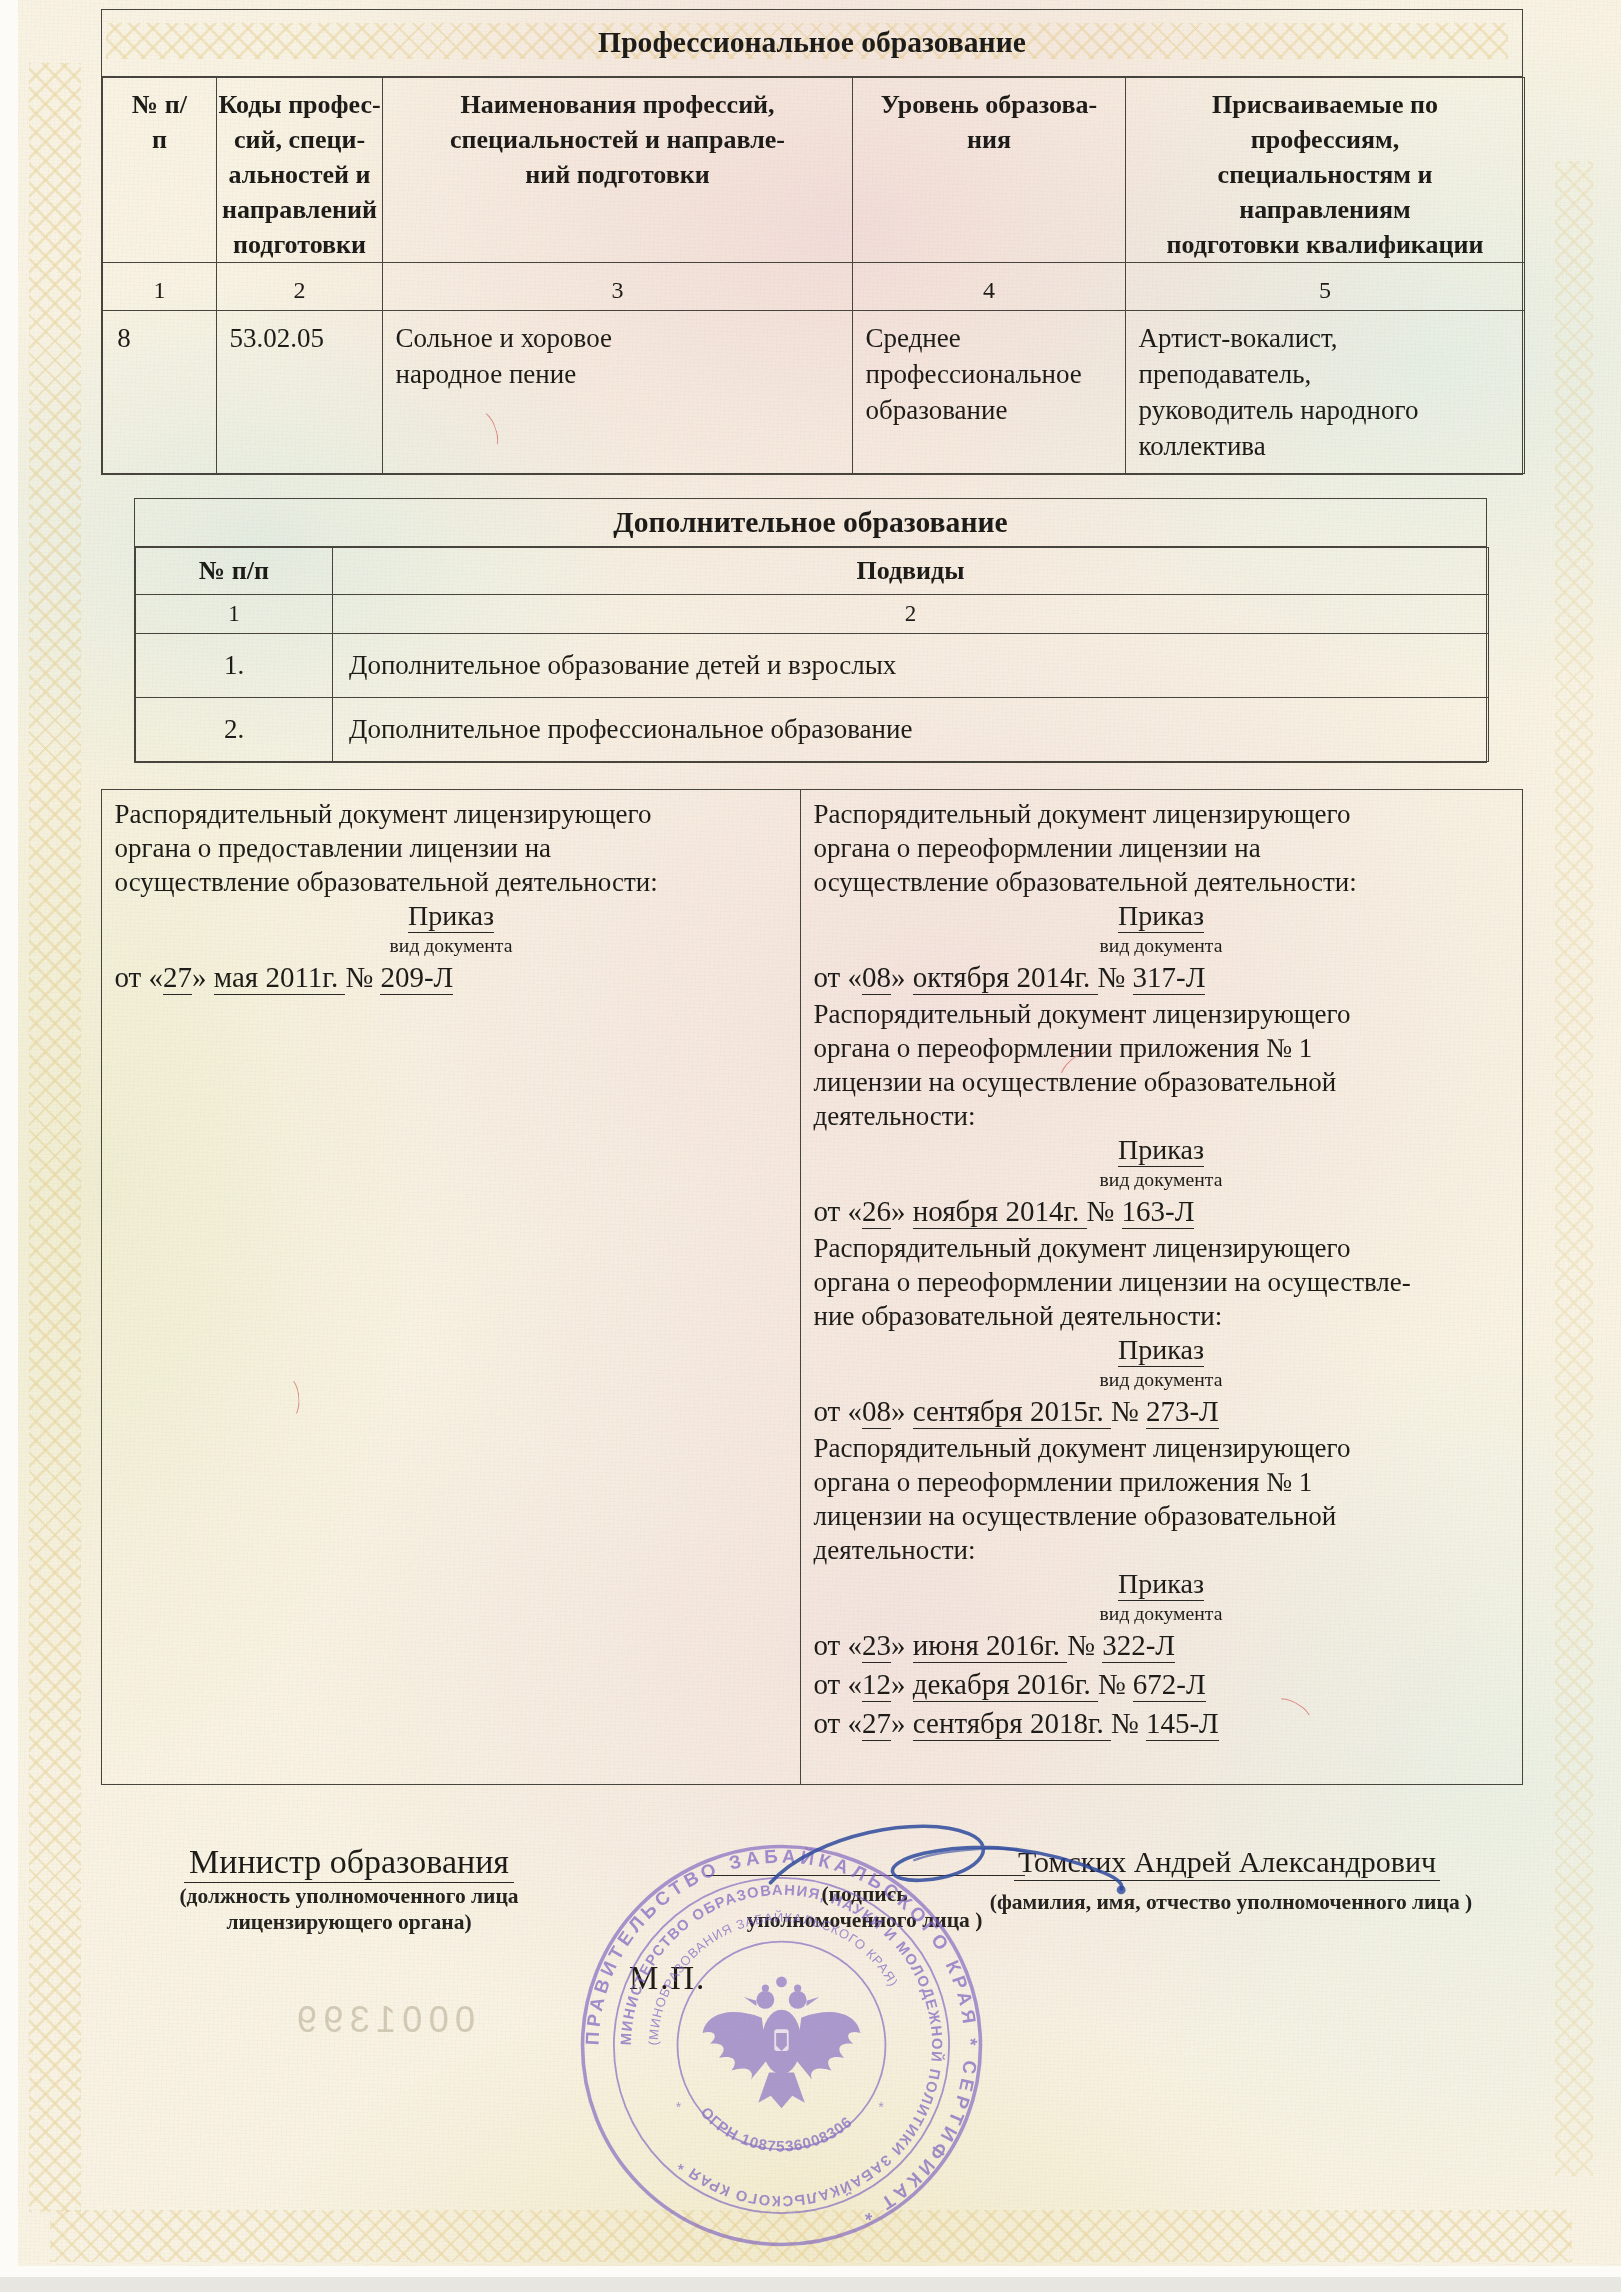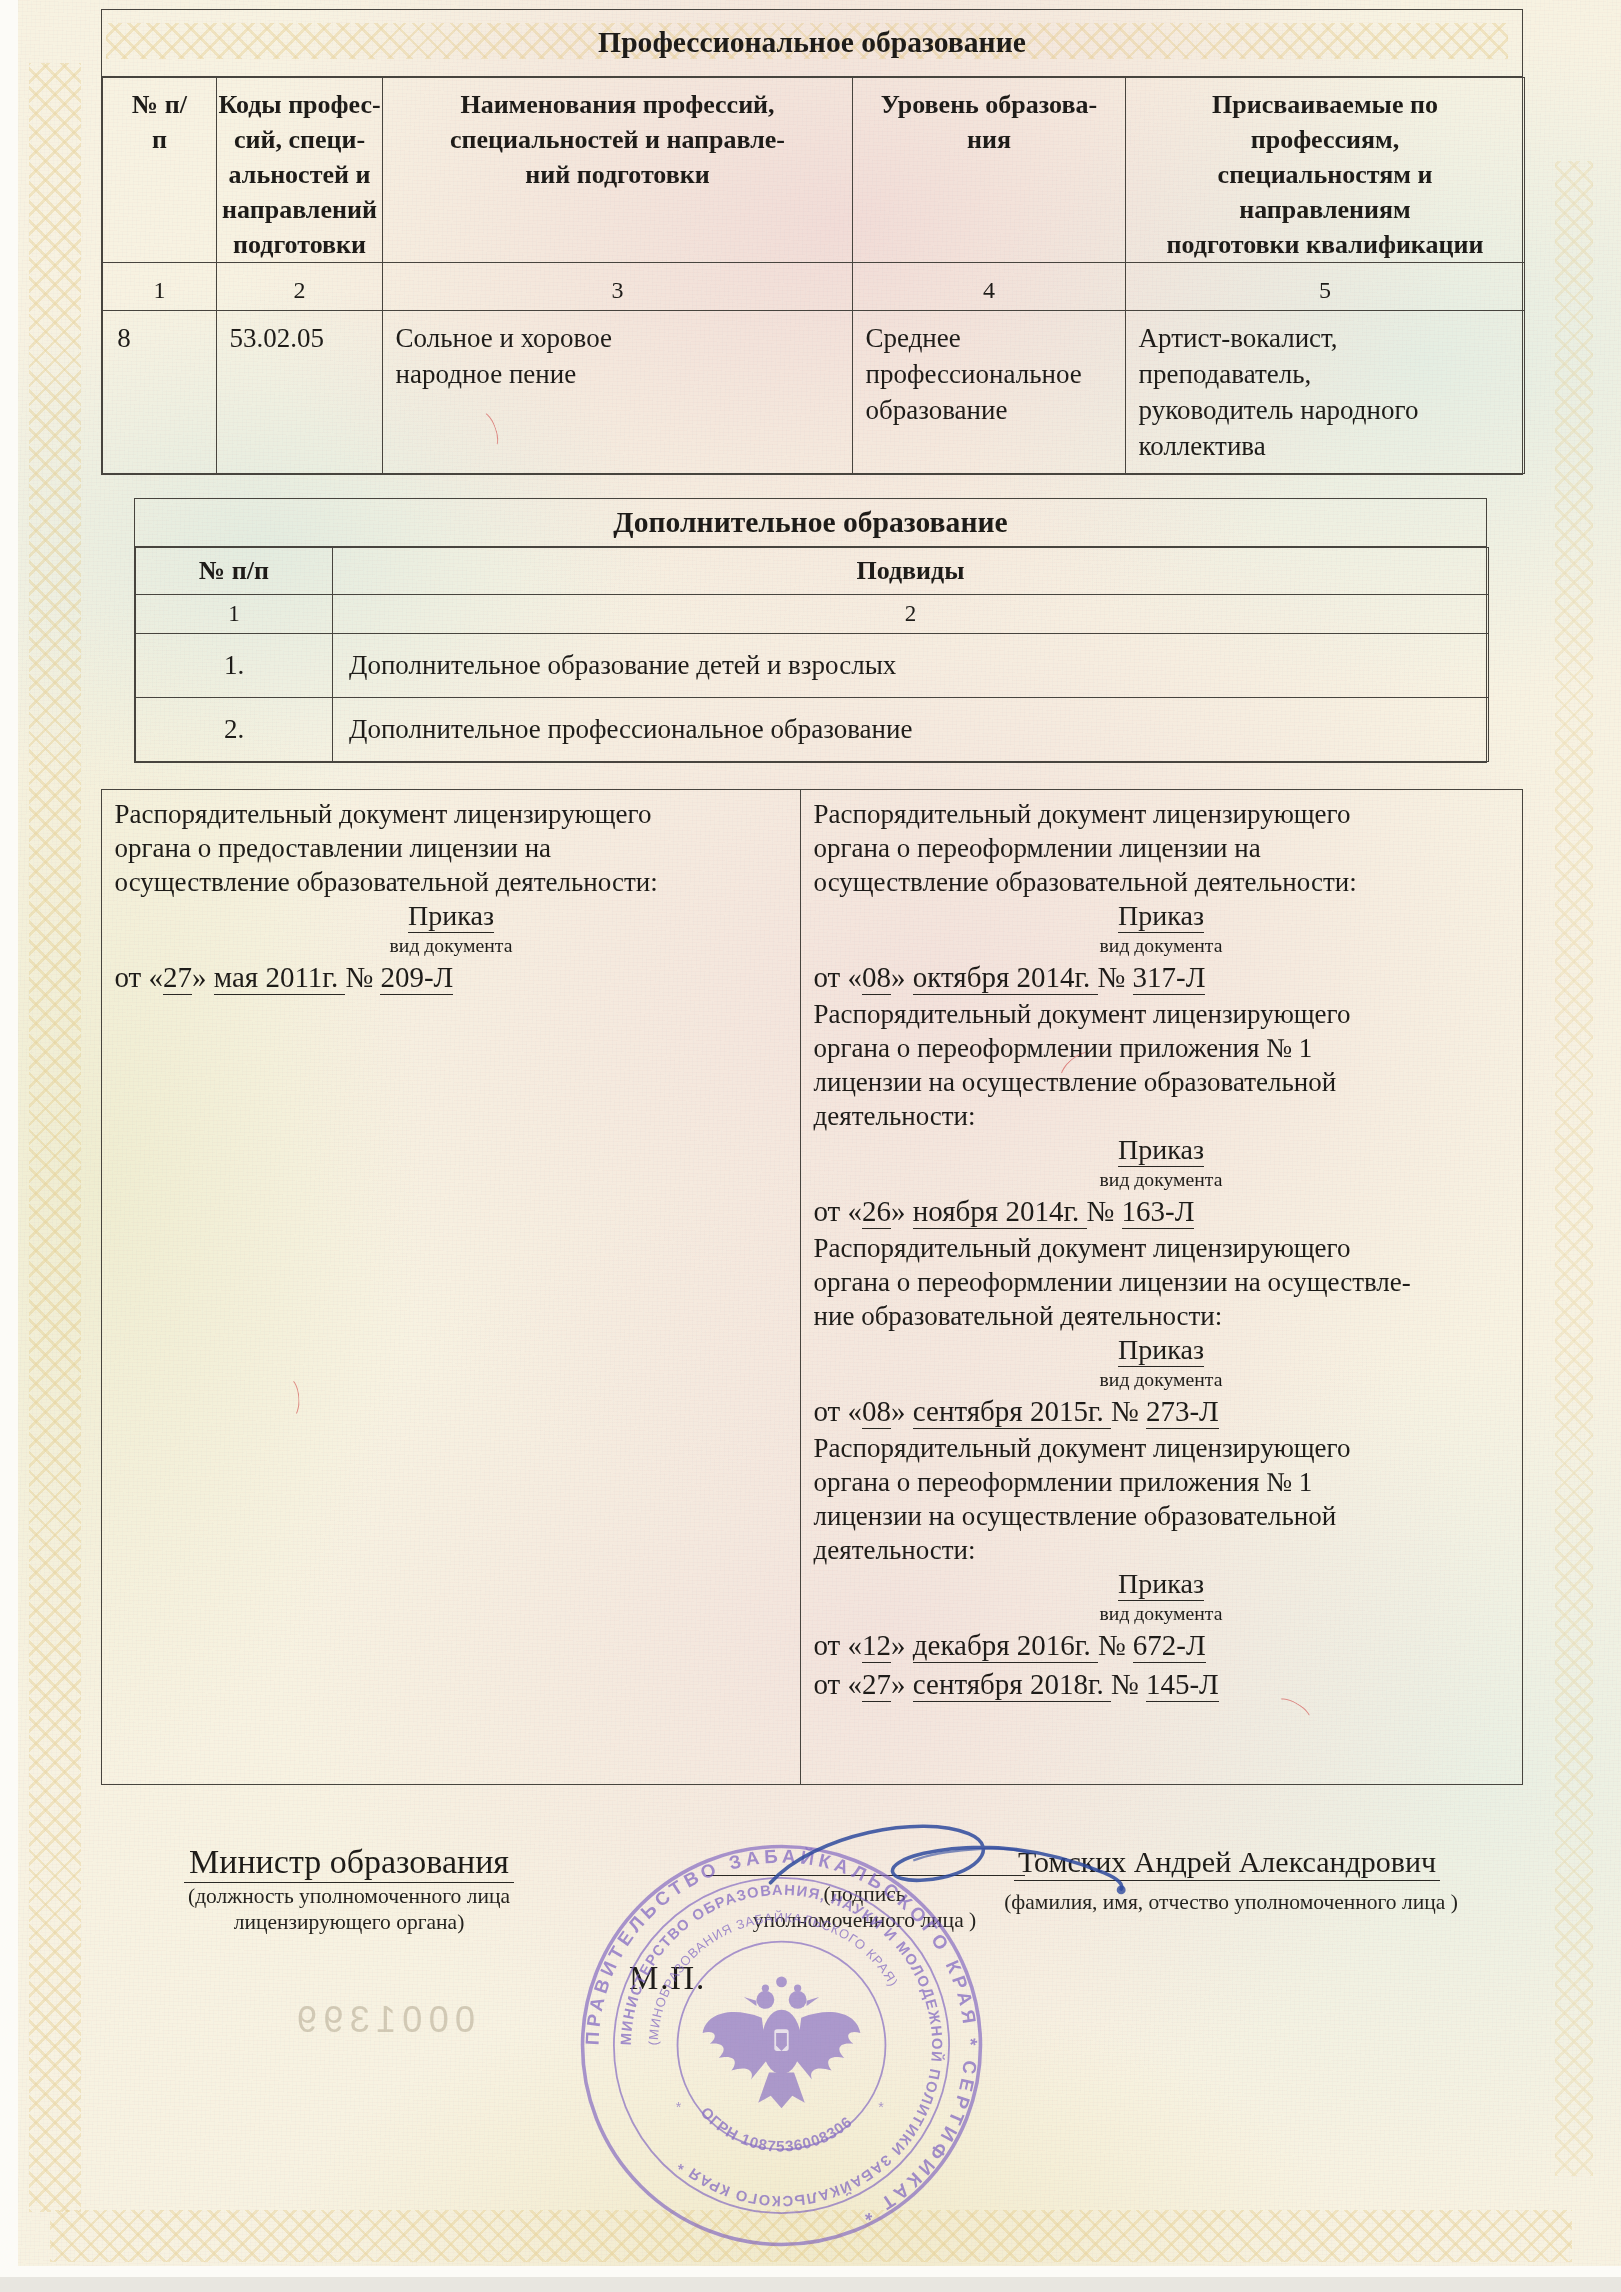--- a/index.html
+++ b/index.html
@@ -77,21 +77,21 @@
   .pos-title { left:161px; top:1843px; width:376px; font-size:34px; }
   .pos-title span { border-bottom:1.8px solid #2a2824; padding:0 5.4px 1.8px; }
   .pos-cap { left:161px; top:1883px; width:376px; font-size:21.5px; line-height:26px; }
   .sign-line { position:absolute; left:706px; top:1875px; width:319px;
     border-top:1.8px solid #2a2824; }
   .sign-cap { left:690px; top:1881px; width:349px; font-size:21.5px; line-height:26px; }
   .seal-mark { left:605px; top:1960px; width:125px; font-size:33px; letter-spacing:1.8px; }
   .name-line { left:969px; top:1845px; width:516px; font-size:30px; }
   .name-line span { border-bottom:1.8px solid #2a2824; padding:0 3.6px 1.8px; }
   .name-cap { left:973px; top:1890px; width:516px; font-size:21.5px; }
-  .sig-cap-color { color:#25231f; }
+  .sig-cap-color { color:#25231f;font-weight:bold; }
 
   .stamp-wrap { position:absolute; left:570px; top:1834px; width:423px; height:423px;
     opacity:.88; }
   .pen-wrap { position:absolute; left:734px; top:1798px; width:421px; height:116px; }
 
   .serial { position:absolute; left:269px; top:1999px; width:206px;
     font-family:"Liberation Sans","DejaVu Sans",sans-serif;
     font-size:36px; letter-spacing:6.3px; color:rgba(150,138,110,.38);
     transform:scaleX(-1); }
 </style>
@@ -225,20 +225,21 @@
       <div class="kind"><span class="u">Приказ</span></div>
       <div class="kind-cap">вид документа</div>
       <div class="dateline"><span>от «</span><span class="u">08</span><span>» </span><span class="u">сентября 2015г. </span><span>№ </span><span class="u">273-Л</span></div>
 
       <p class="intro ml">Распорядительный документ лицензирующего
 органа о переоформлении приложения № 1
 лицензии на осуществление образовательной
 деятельности:</p>
       <div class="kind"><span class="u">Приказ</span></div>
       <div class="kind-cap">вид документа</div>
+      <div class="dateline"><span>от «</span><span class="u">23</span><span>» </span><span class="u">июня 2016г. </span><span>№ </span><span class="u">322-Л</span></div>
       <div class="dateline"><span>от «</span><span class="u">12</span><span>» </span><span class="u">декабря 2016г. </span><span>№ </span><span class="u">672-Л</span></div>
       <div class="dateline"><span>от «</span><span class="u">27</span><span>» </span><span class="u">сентября 2018г. </span><span>№ </span><span class="u">145-Л</span></div>
     </div>
   </section>
 
   <div class="sig-text pos-title">
     <span>Министр образования</span>
   </div>
   <div class="sig-text pos-cap ml sig-cap-color">(должность уполномоченного лица
 лицензирующего органа)</div>

